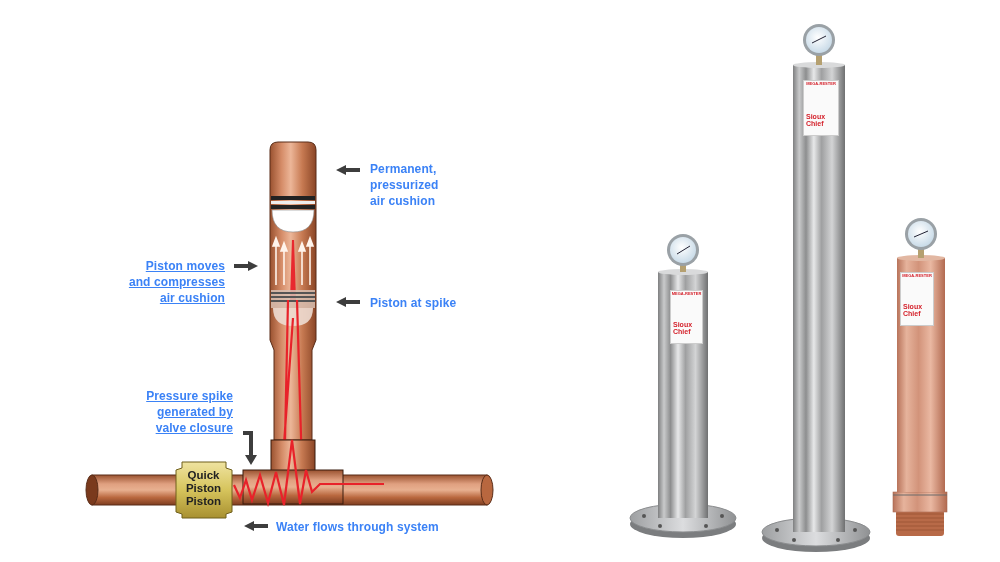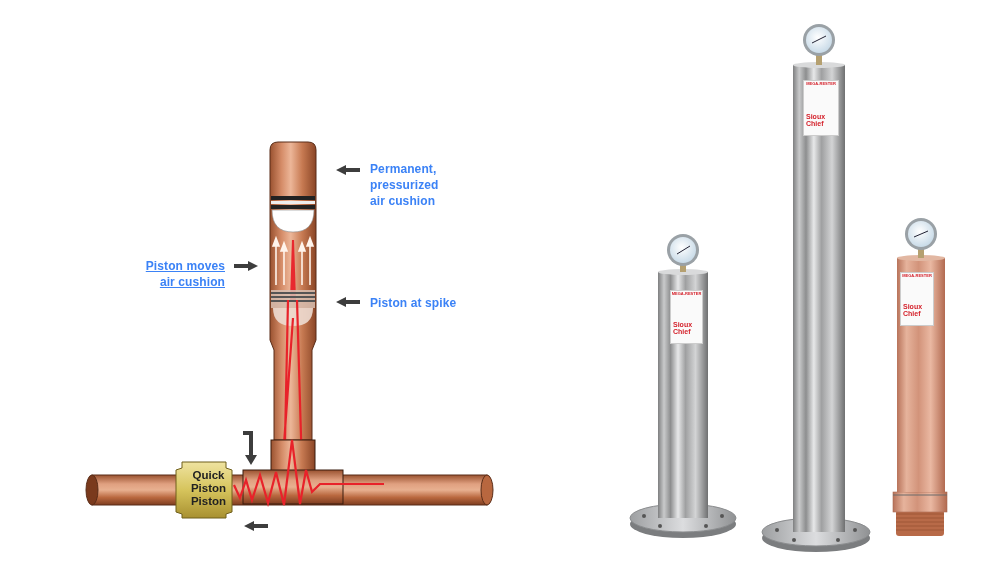--- a/index.html
+++ b/index.html
@@ -192,31 +192,40 @@
   </div>
   <div class="label-card" style="left:803px;top:80px;width:34px;height:54px;">
     <div class="brand">MEGA-RESTER</div>
     <div class="logo" style="top:32px;"><span>Sioux</span><br><span>Chief</span></div>
   </div>
   <div class="label-card" style="left:900px;top:272px;width:32px;height:52px;">
     <div class="brand">MEGA-RESTER</div>
     <div class="logo" style="top:30px;"><span>Sioux</span><br><span>Chief</span></div>
   </div>
 
-  <div class="valve-text" style="left:176px;top:469px;width:65px;">
+  <div class="valve-text" style="left:176px;top:469px;width:55px;">
     <span>Quick</span>
     <span>Piston</span>
     <span>Piston</span>
   </div>
 
   <div class="lbl" style="left:370px;top:161px;">
     <span>Permanent,</span>
     <span>pressurized</span>
     <span>air cushion</span>
   </div>
   <div class="lbl right" style="left:120px;top:258px;width:105px;">
     <span>Piston moves</span>
+    <span>and compresses</span>
     <span>air cushion</span>
   </div>
   <div class="lbl" style="left:370px;top:295px;">
     <span>Piston at spike</span>
   </div>
+  <div class="lbl right" style="left:130px;top:388px;width:103px;">
+    <span>Pressure spike</span>
+    <span>generated by</span>
+    <span>valve closure</span>
+  </div>
+  <div class="lbl" style="left:276px;top:519px;">
+    <span>Water flows through system</span>
+  </div>
 </div>
 
 </body></html>

